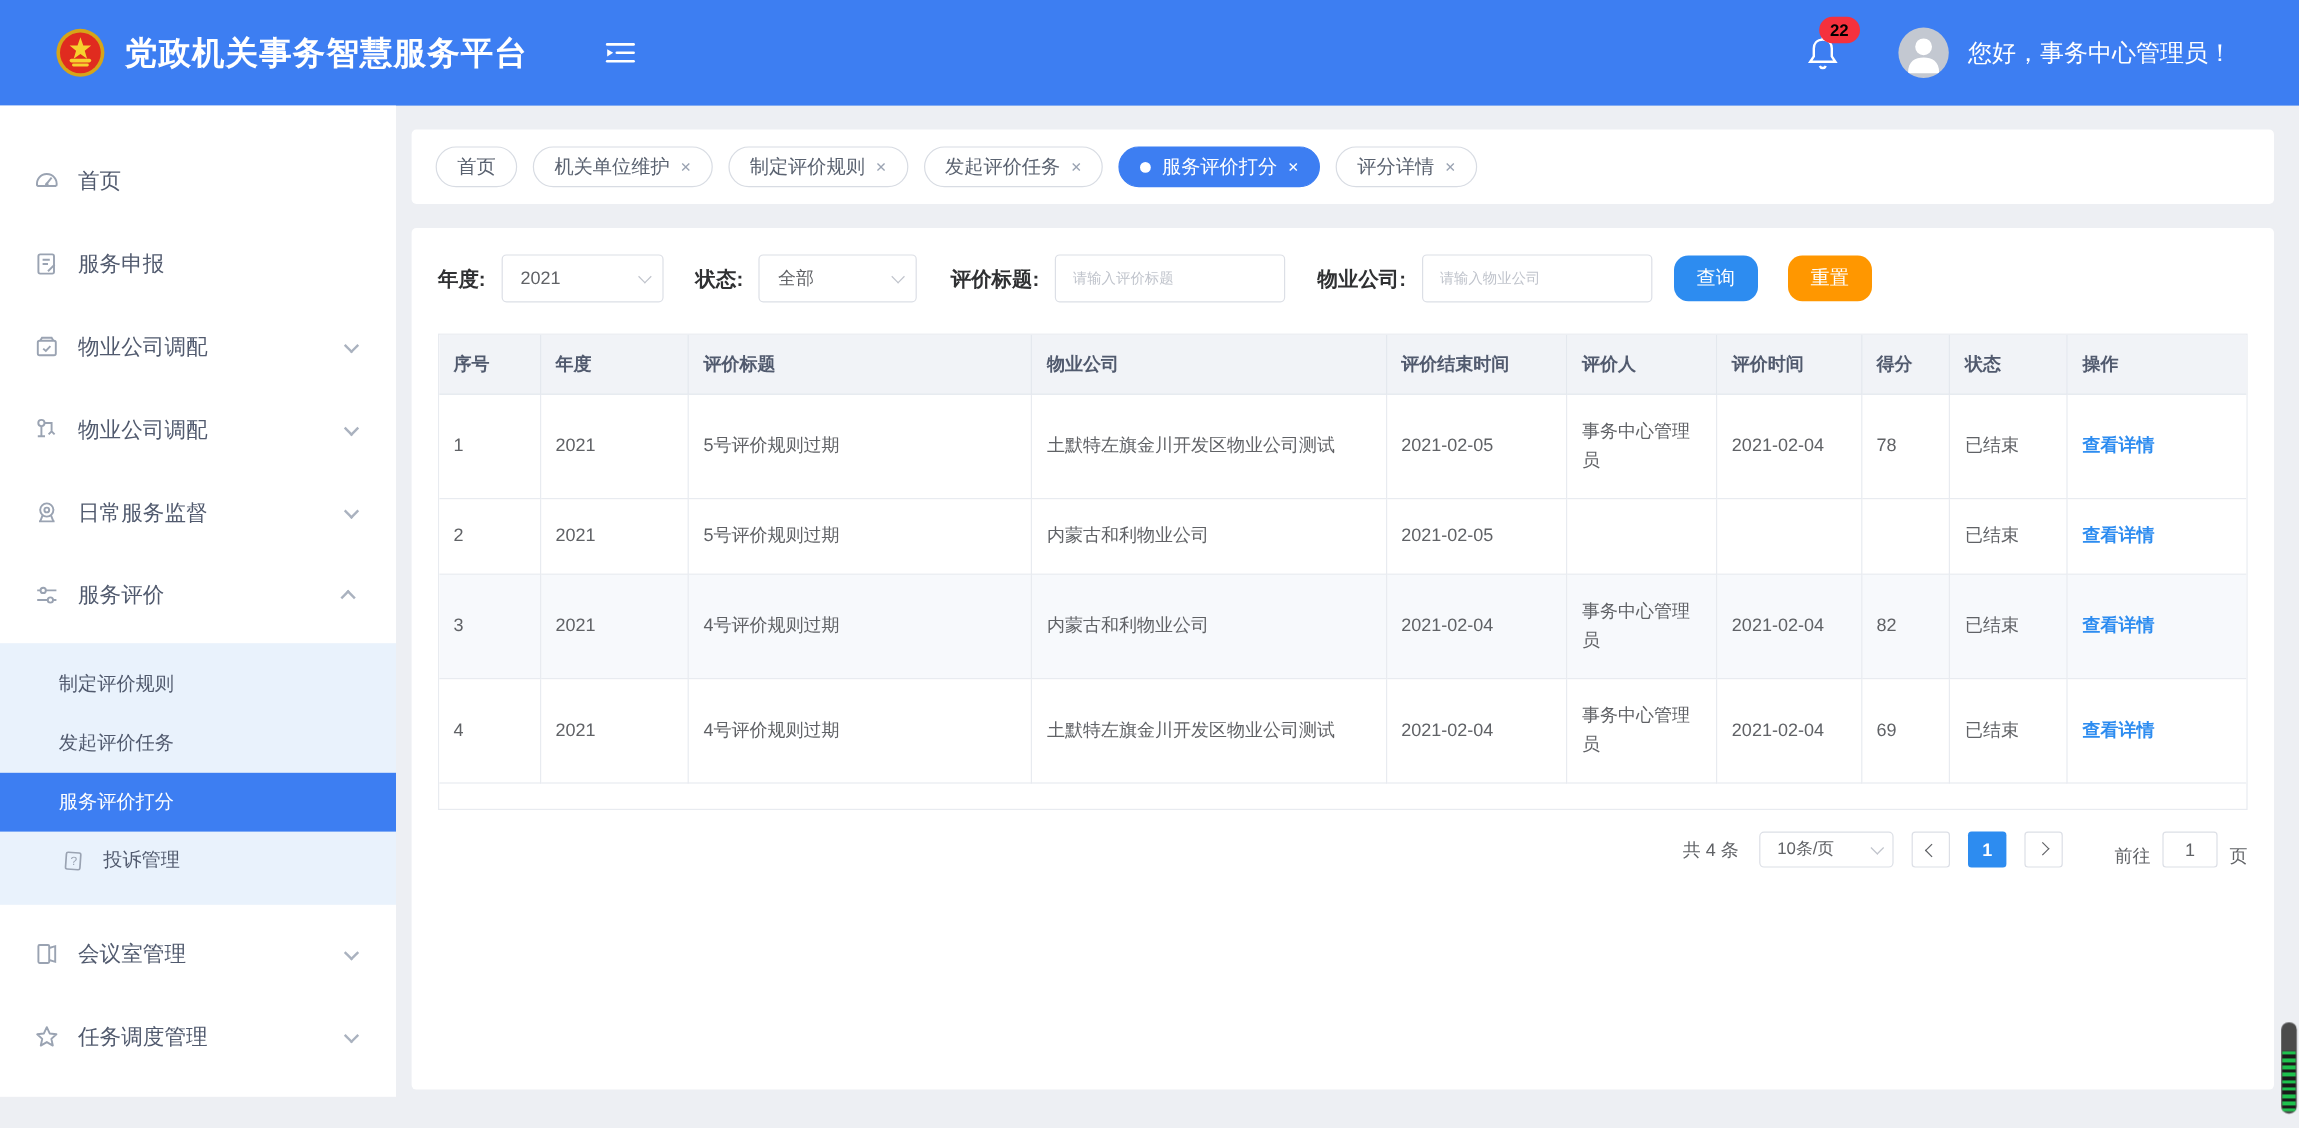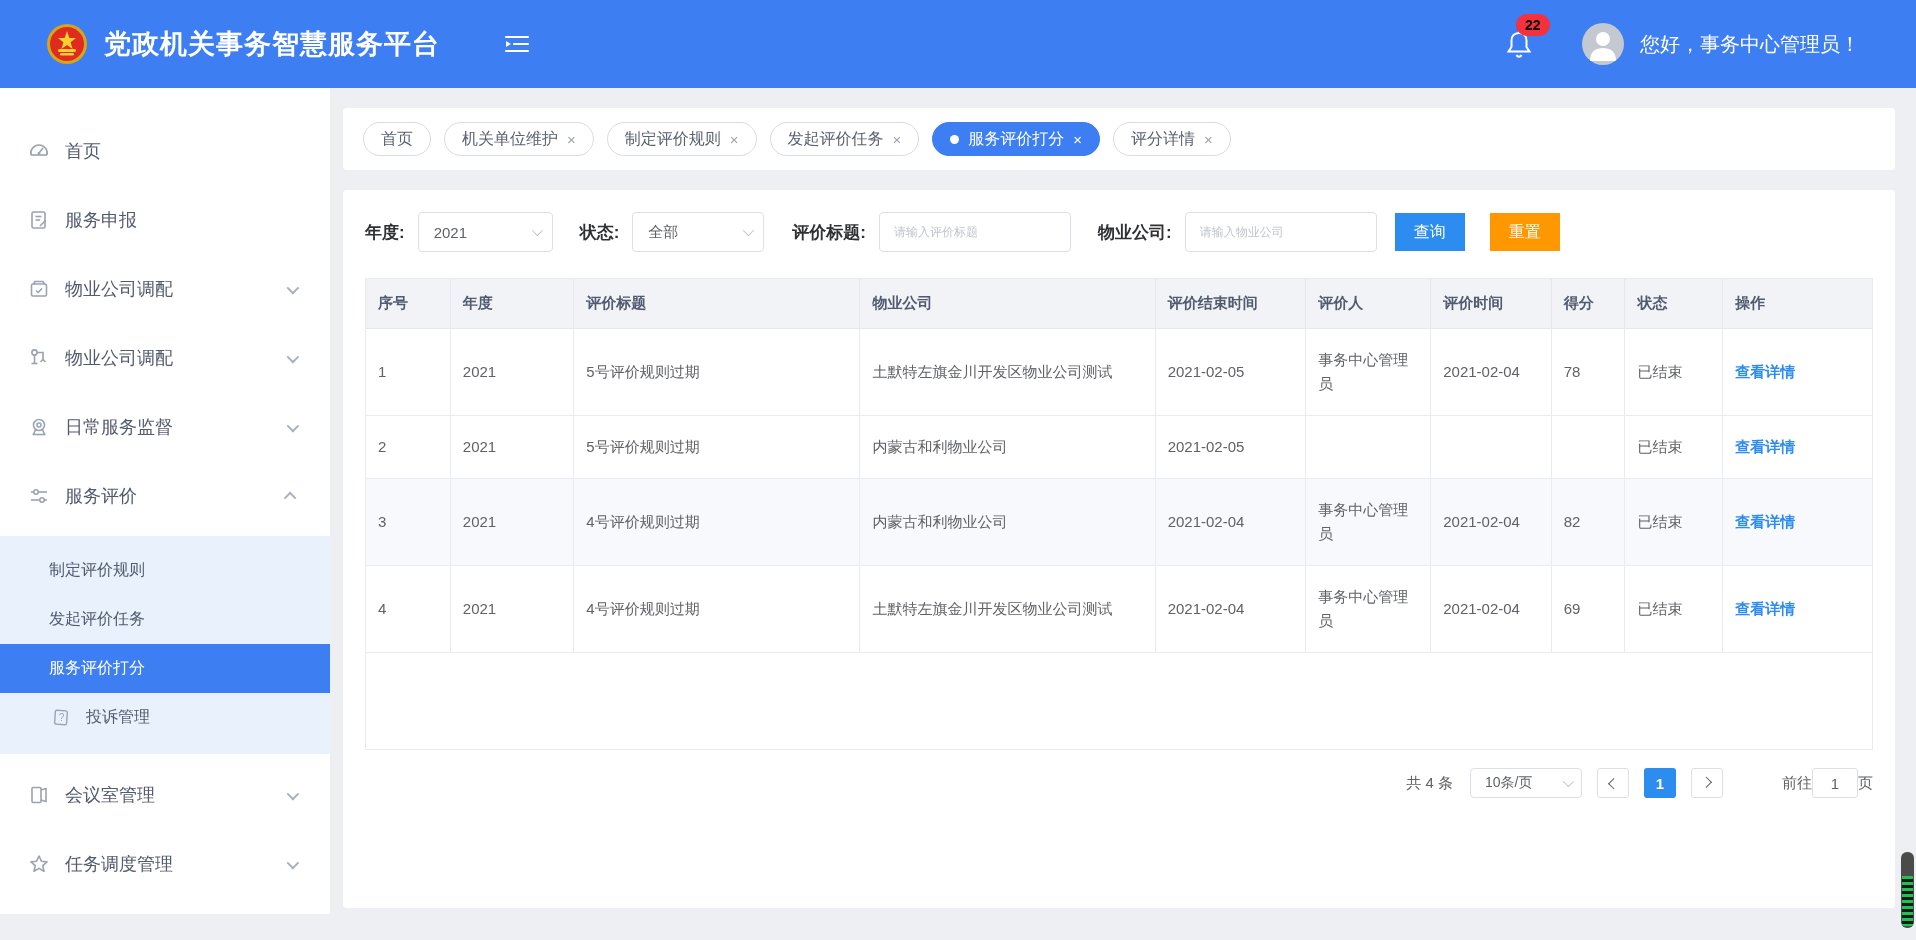--- a/index.html
+++ b/index.html
@@ -82,28 +82,28 @@
   }
   .sel.year{ width:135px; margin-right:27px; }
   .sel.status{ width:132px; margin-right:28px; }
   .f-input{
     height:40px; width:192px; border:1px solid #dcdfe6; border-radius:4px;
     padding:0 14px; font-size:12px; color:#606266; outline:none; margin-right:27px;
     font-family:inherit;
   }
   .f-input::placeholder{ color:#c0c4cc; }
   .btn{
-    height:38px; border:none; border-radius:0; color:#fff; font-size:16px;
+    height:38px; border:none; border-radius:12px; color:#fff; font-size:16px;
     padding:0 19px; cursor:pointer; font-family:inherit;
   }
   .btn.primary{ background:#2d8cf0; margin-left:-9px; }
   .btn.warn{ background:#ff9700; margin-left:25px; }
 
   
-  .table-box{ border:1px solid #e8ebf0; height:472px; overflow:hidden; }
+  .table-box{ border:1px solid #e8ebf0; height:397px; overflow:hidden; }
   table{ width:100%; border-collapse:collapse; table-layout:fixed; }
   th{
     background:#f1f3f7; color:#515a6e; font-size:15px; font-weight:bold;
     text-align:left; padding:15px 12px; border-right:1px solid #e4e8ee; border-bottom:1px solid #e4e8ee;
   }
   td{
     font-size:15px; color:#606266; padding:19px 12px; background:#fff;
     border-right:1px solid #e8ebf0; border-bottom:1px solid #e8ebf0; vertical-align:middle;
     word-break:break-all; line-height:1.6;
   }
@@ -122,21 +122,21 @@
     width:32px; height:30px; border:1px solid #dcdfe6; border-radius:3px; background:#fff;
     display:flex; align-items:center; justify-content:center; cursor:pointer;
   }
   .pg-chev{ width:8px; height:8px; border-right:1.8px solid #606266; border-bottom:1.8px solid #606266; }
   .pg-chev.left{ transform:rotate(135deg) translateY(-1px); }
   .pg-chev.right{ transform:rotate(-45deg) translateY(-1px); }
   .pg-cur{
     width:32px; height:30px; background:#2d8cf0; color:#fff; border-radius:3px;
     display:flex; align-items:center; justify-content:center; font-weight:bold; cursor:pointer;
   }
-  .pg-goto{ display:flex; align-items:center; margin-left:44px; }
+  .pg-goto{ display:flex; align-items:flex-end; gap:10px; margin-left:28px; }
   .pg-input{
     width:46px; height:30px; border:1px solid #dcdfe6; border-radius:3px; text-align:center;
     font-size:15px; color:#606266; outline:none; font-family:inherit;
   }
 
   
   .scroll-thumb{
     position:fixed; right:2px; top:852px; width:13px; height:76px;
     background:#4b4b4b; border-radius:6px; cursor:pointer; overflow:hidden;
   }

